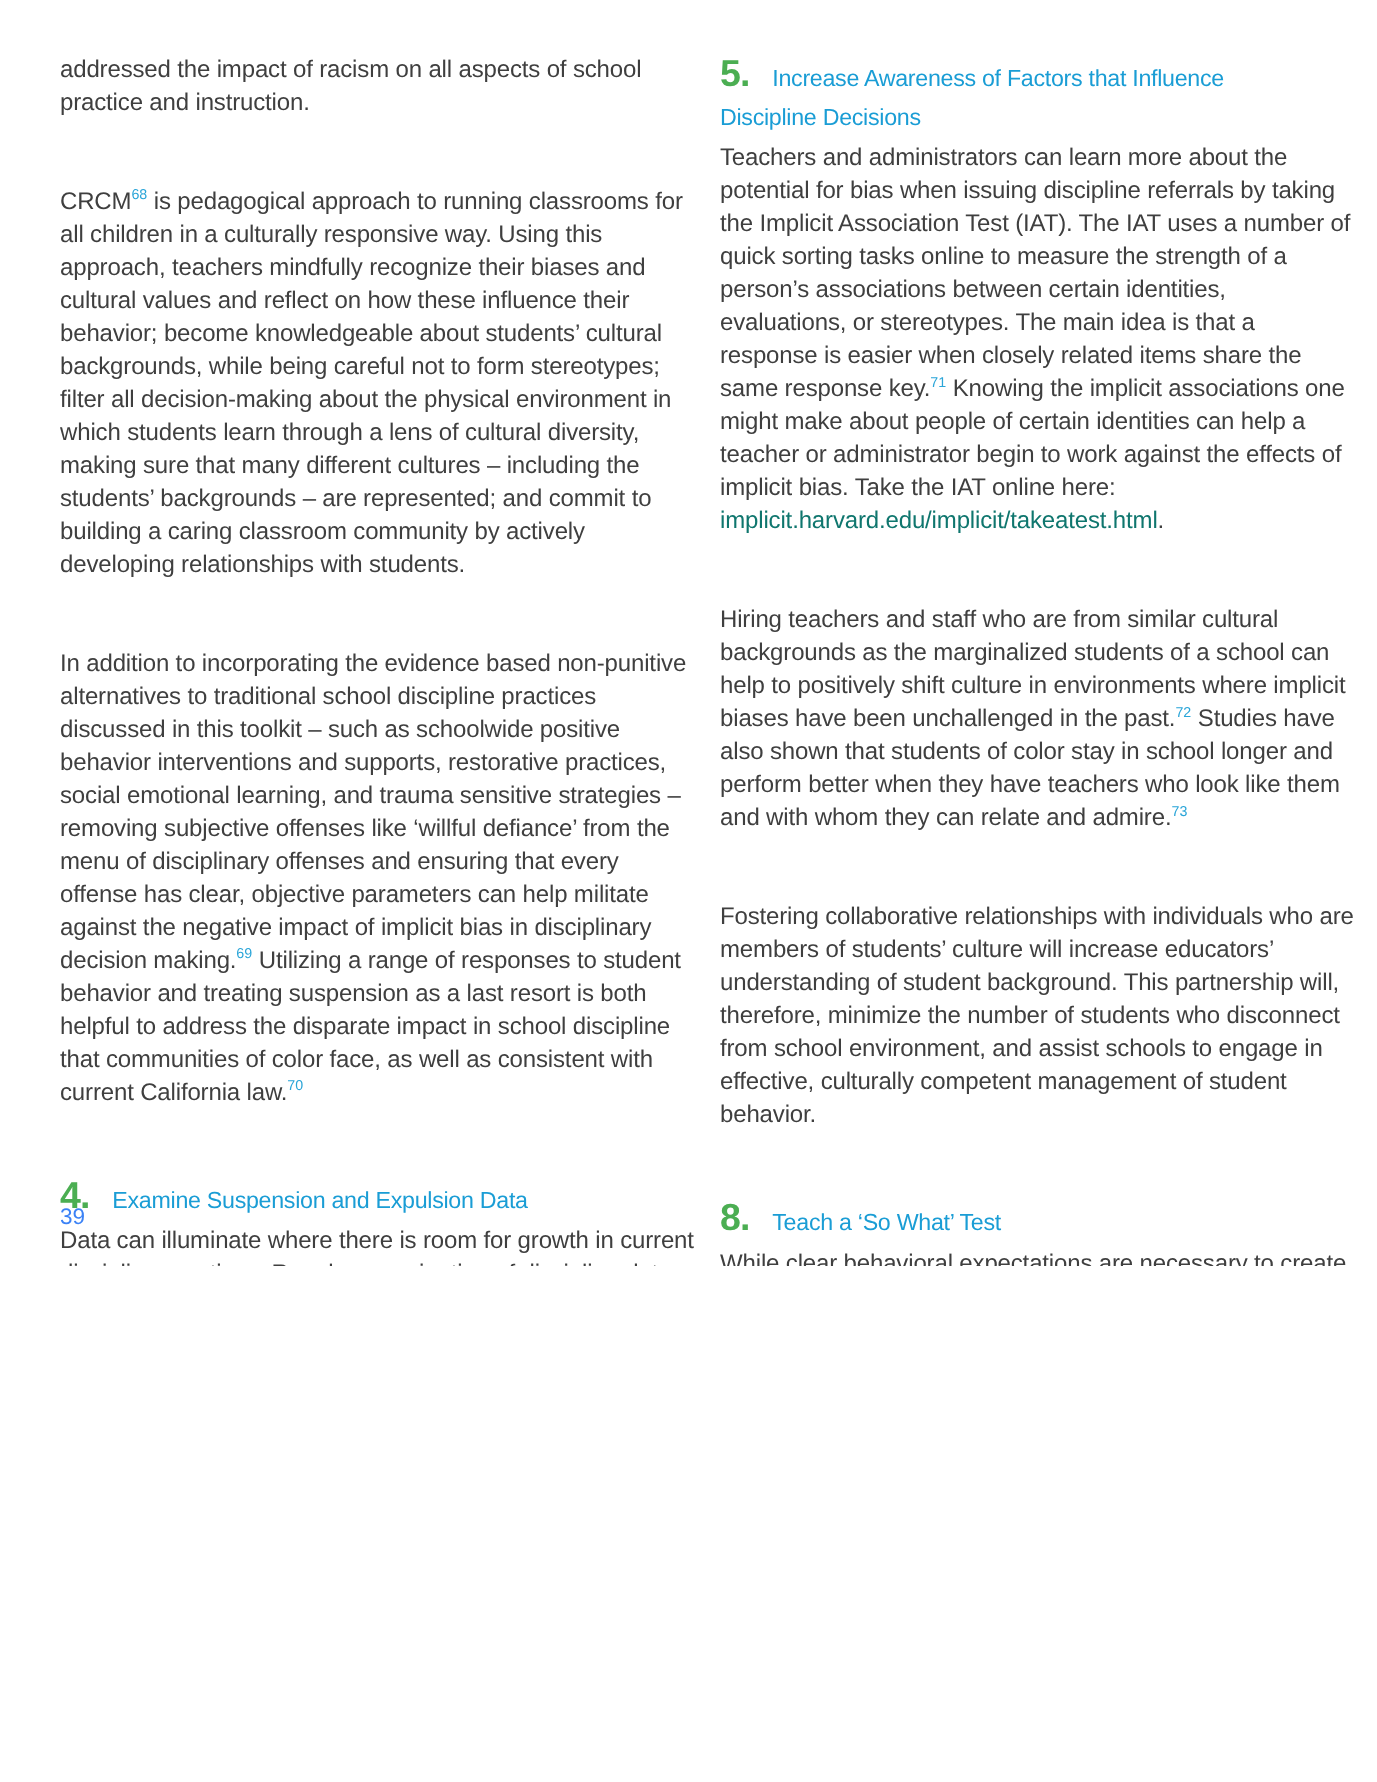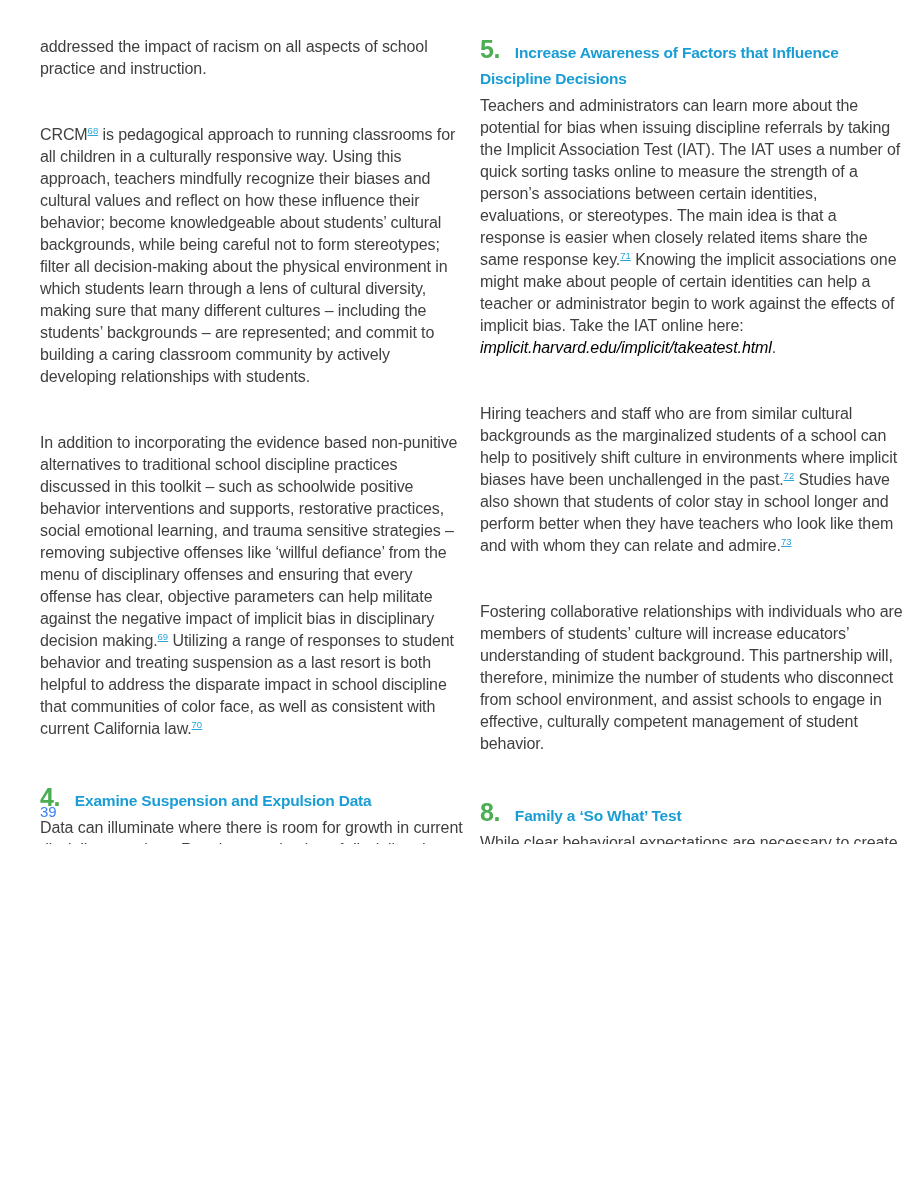--- a/index.html
+++ b/index.html
@@ -35,38 +35,36 @@
   .sec-num {
     color: #4BAE52;
     font-size: 25px;
     font-weight: bold;
     margin-right: 15px;
     letter-spacing: -0.5px;
   }
   .sec-title {
     color: #1A9DD5;
     font-size: 15.5px;
-    font-weight: bold;
+    font-weight: normal;
     letter-spacing: -0.2px;
     white-space: pre-line;
   }
   .fn-sup {
     color: #2AA5D8;
     font-size: 9.5px;
     vertical-align: super;
     line-height: 0;
     letter-spacing: 0;
-    text-decoration: underline;
   }
   .doc-link {
-    color: #000000;
+    color: #0f766e;
     overflow-wrap: anywhere;
     text-decoration: none;
     cursor: pointer;
-    font-style: italic;
   }
   .page-number {
     position: absolute;
     left: 40px;
     bottom: 24px;
     font-size: 15px;
     color: #3b82f6;
   }
 </style>
 </head>
@@ -95,19 +93,19 @@
 Discipline Decisions</span></p>
           <p class="body-text"><span>Teachers and administrators can learn more about the potential for bias when issuing discipline referrals by taking the Implicit Association Test (IAT). The IAT uses a number of quick sorting tasks online to measure the strength of a person’s associations between certain identities, evaluations, or stereotypes. The main idea is that a response is easier when closely related items share the same response key.</span><span class="fn-sup">71</span><span>  Knowing the implicit associations one might make about people of certain identities can help a teacher or administrator begin to work against the effects of implicit bias. Take the IAT online here: </span><span class="doc-link">implicit.harvard.edu/implicit/takeatest.html</span><span>.</span></p>
         </div>
         <div class="block">
           <p class="body-text"><span>Hiring teachers and staff who are from similar cultural backgrounds as the marginalized students of a school can help to positively shift culture in environments where implicit biases have been unchallenged in the past.</span><span class="fn-sup">72</span><span>  Studies have also shown that students of color stay in school longer and perform better when they have teachers who look like them and with whom they can relate and admire.</span><span class="fn-sup">73</span></p>
         </div>
         <div class="block">
           <p class="body-text"><span>Fostering collaborative relationships with individuals who are members of students’ culture will increase educators’ understanding of student background. This partnership will, therefore, minimize the number of students who disconnect from school environment, and assist schools to engage in effective, culturally competent management of student behavior.</span></p>
         </div>
         <div class="block">
-          <p class="heading"><span class="sec-num">8.</span><span class="sec-title">Family a ‘So What’ Test</span></p>
+          <p class="heading"><span class="sec-num">8.</span><span class="sec-title">Teach a ‘So What’ Test</span></p>
           <p class="body-text"><span>While clear behavioral expectations are necessary to create and maintain an environment conducive to academic and social emotional learning, some expectations have more to do with power and control than a student’s learning. When a student’s behavior doesn’t conform to a certain expectation, a teacher or administrator can ask him/herself, ‘So what if the students work together on an assignment instead of alone?’ or ‘So what if the student wants to partially stand while doing his work?’ By assessing the potential harm of a behavior, if any, a teacher can direct teaching time and effort at rules that protect and improve student education and learning environments.</span></p>
         </div>
       </div>
   </div>
   <div class="page-number">39</div>
 </div>
 
 </body></html>

